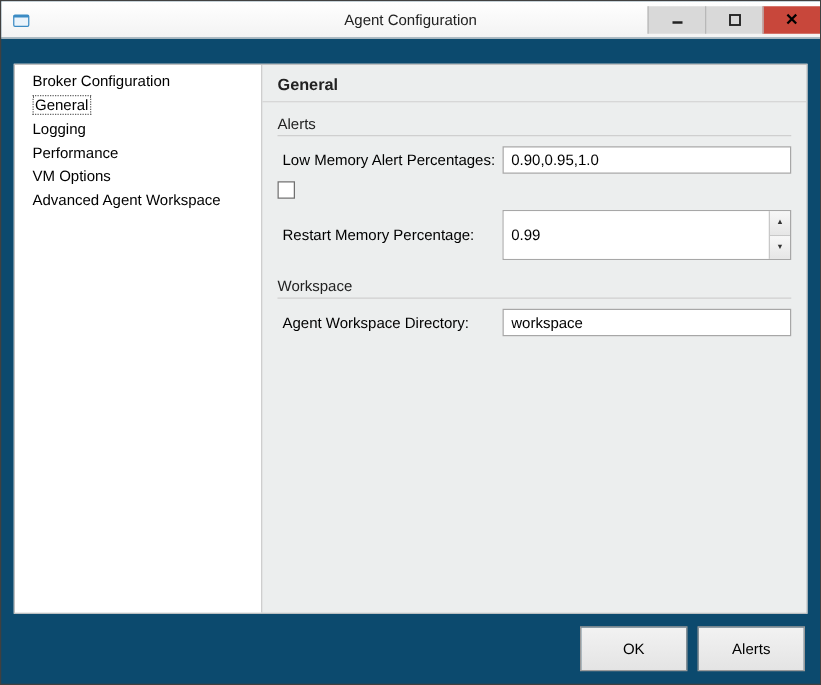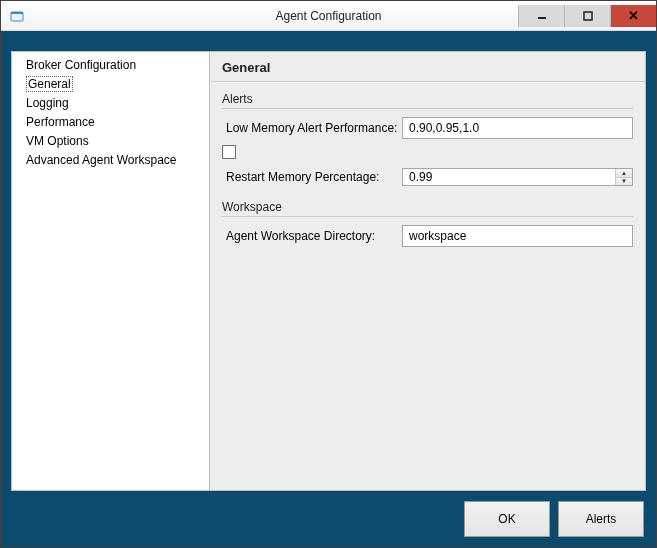--- a/index.html
+++ b/index.html
@@ -146,21 +146,21 @@
   }
   .checkbox {
     width: 14px; height: 14px;
     border: 1px solid #707070;
     background: #fff;
     display: inline-block;
   }
   .spinner {
     display: flex;
     width: 100%;
-    height: 18px;
+    height: 40px;
     border: 1px solid #a7a7a7;
     background: #fff;
   }
   .spinner input {
     flex: 1;
     border: none;
     outline: none;
     font-family: inherit;
     font-size: 12px;
     padding: 2px 6px;
@@ -242,21 +242,21 @@
       </div>
 
       <div class="content">
         <div class="content-header">General</div>
         <div class="content-body">
 
           <div class="group">
             <div class="group-title">Alerts</div>
 
             <div class="form-row">
-              <div class="form-label">Low Memory Alert Performance:</div>
+              <div class="form-label">Low Memory Alert Percentages:</div>
               <div class="form-control">
                 <input type="text" class="ctl" value="0.90,0.95,1.0" style="">
               </div>
             </div>
 
             <div class="form-row">
               <div class="form-control">
                 <span class="checkbox"></span>
               </div>
             </div>

